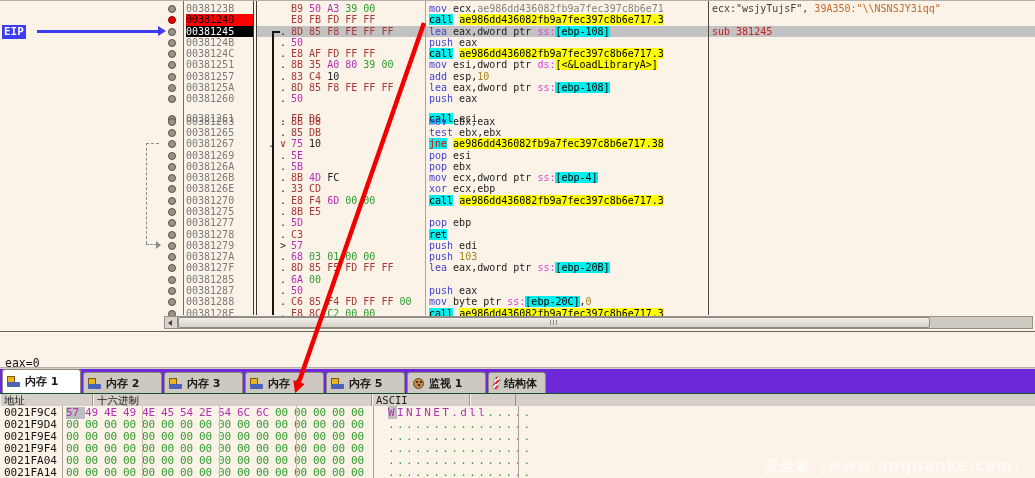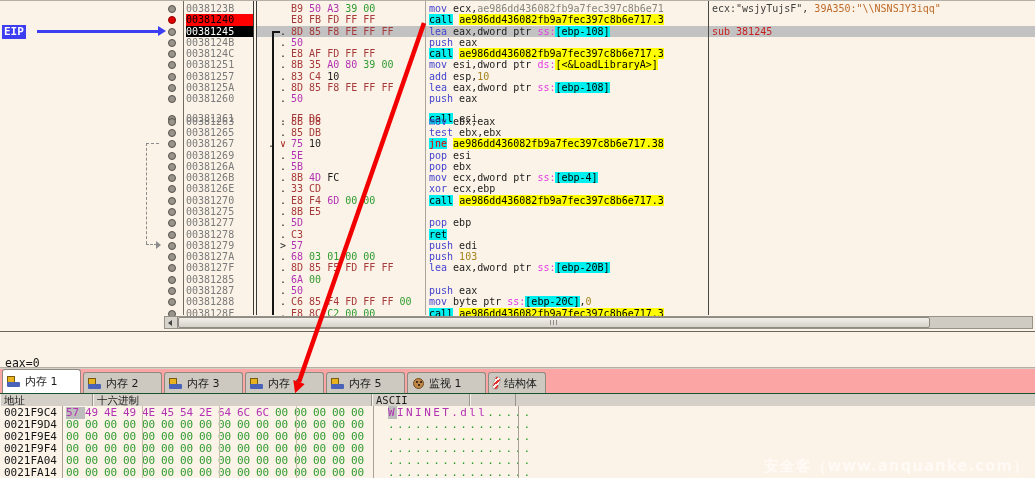--- a/index.html
+++ b/index.html
@@ -58,22 +58,22 @@
   .hs-thumb{position:absolute;left:13px;top:0;width:752px;height:11px;
             background:linear-gradient(180deg,#f2efe9,#d6d2ca);border:1px solid #8e8a82;
             border-radius:2px;box-sizing:border-box;}
   .hs-grip{margin:2px auto 0;width:8px;height:5px;
            background:repeating-linear-gradient(90deg,#908c84 0 1px,rgba(0,0,0,0) 1px 3px);}
   
   .info{position:absolute;left:0;top:331px;width:1035px;height:36px;background:#fbf3e7;
         border-bottom:1px solid #b4b0a8;font-size:11.5px;line-height:12.2px;color:#161616;
         padding:1px 0 0 5px;white-space:pre;box-sizing:border-box;}
   
-  .tabbar{position:absolute;left:0;top:368px;width:1035px;height:24px;background:#fca5a5;
-          display:flex;align-items:flex-end;padding-left:2px;box-sizing:border-box;}
+  .tabbar{position:absolute;left:0;top:368px;width:1035px;height:24px;background:#6d28d9;
+          display:flex;align-items:flex-end;padding-left:2px;box-sizing:border-box;font-weight:bold;}
   .tab{display:inline-flex;align-items:center;gap:4px;width:79px;height:21px;background:#cdc9c1;
        border:1px solid #8e8a82;border-bottom:none;border-radius:3px 3px 0 0;
        font-family:"DejaVu Sans",sans-serif;font-size:11px;padding-left:4px;box-sizing:border-box;
        margin-right:2px;color:#1a1a1a;white-space:nowrap;overflow:hidden;}
   .tab.active{height:24px;background:#ffffff;position:relative;z-index:2;}
   .tab:last-child{width:58px;}
   .icon-memory{width:14px;height:11px;position:relative;flex:none;}
   .icon-memory::before{content:'';position:absolute;left:0;top:0;width:6px;height:5px;background:#e8b31e;border:1px solid #7a5c10;}
   .icon-memory::after{content:'';position:absolute;left:0;bottom:0;width:13px;height:5px;background:#4a63b8;border-radius:1px;}
   .icon-watch{width:13px;height:12px;position:relative;flex:none;}

